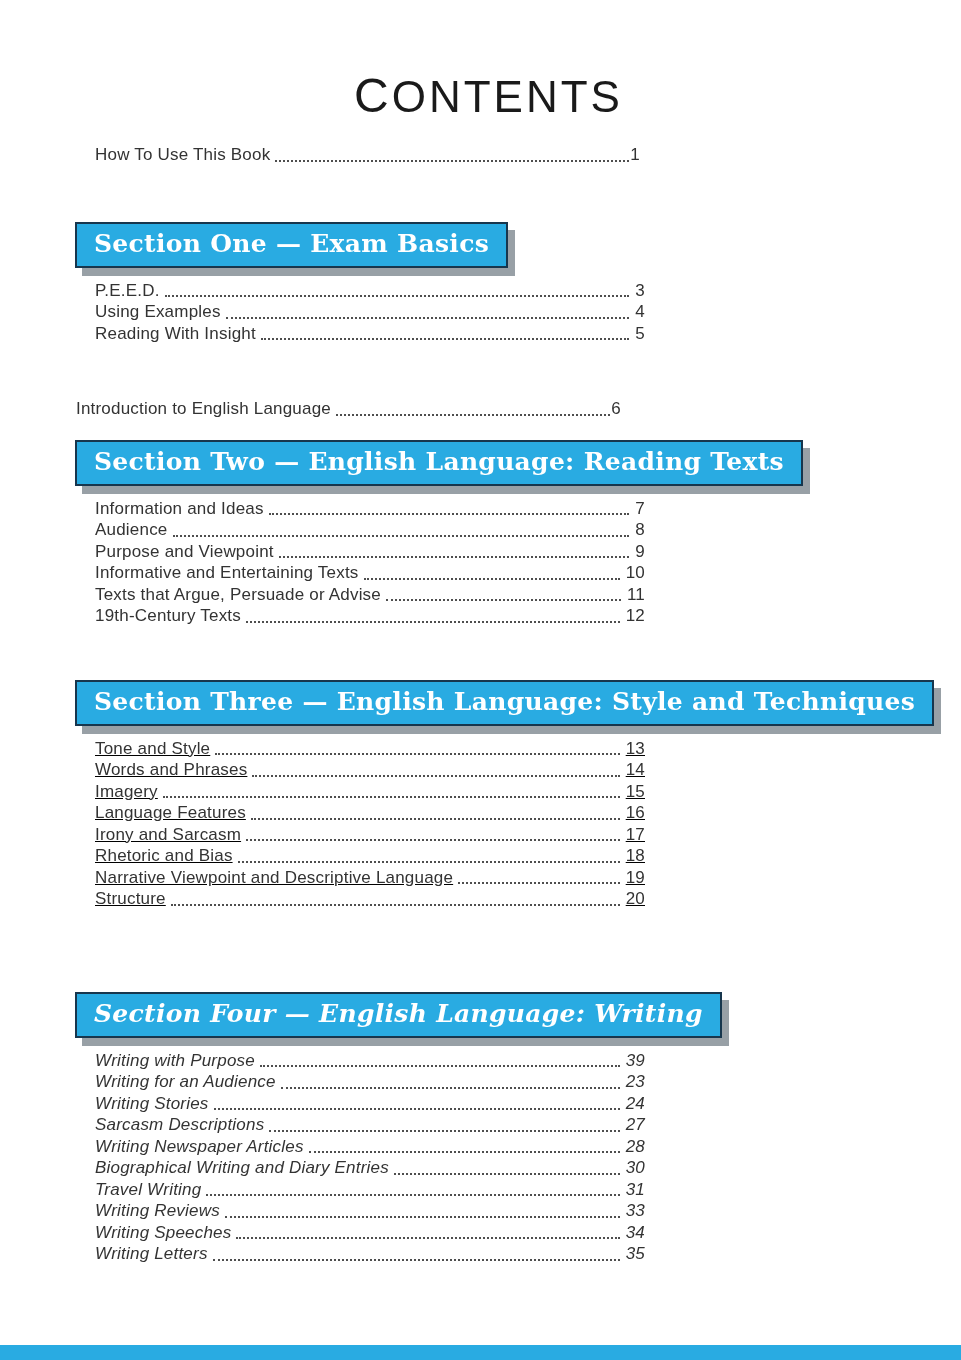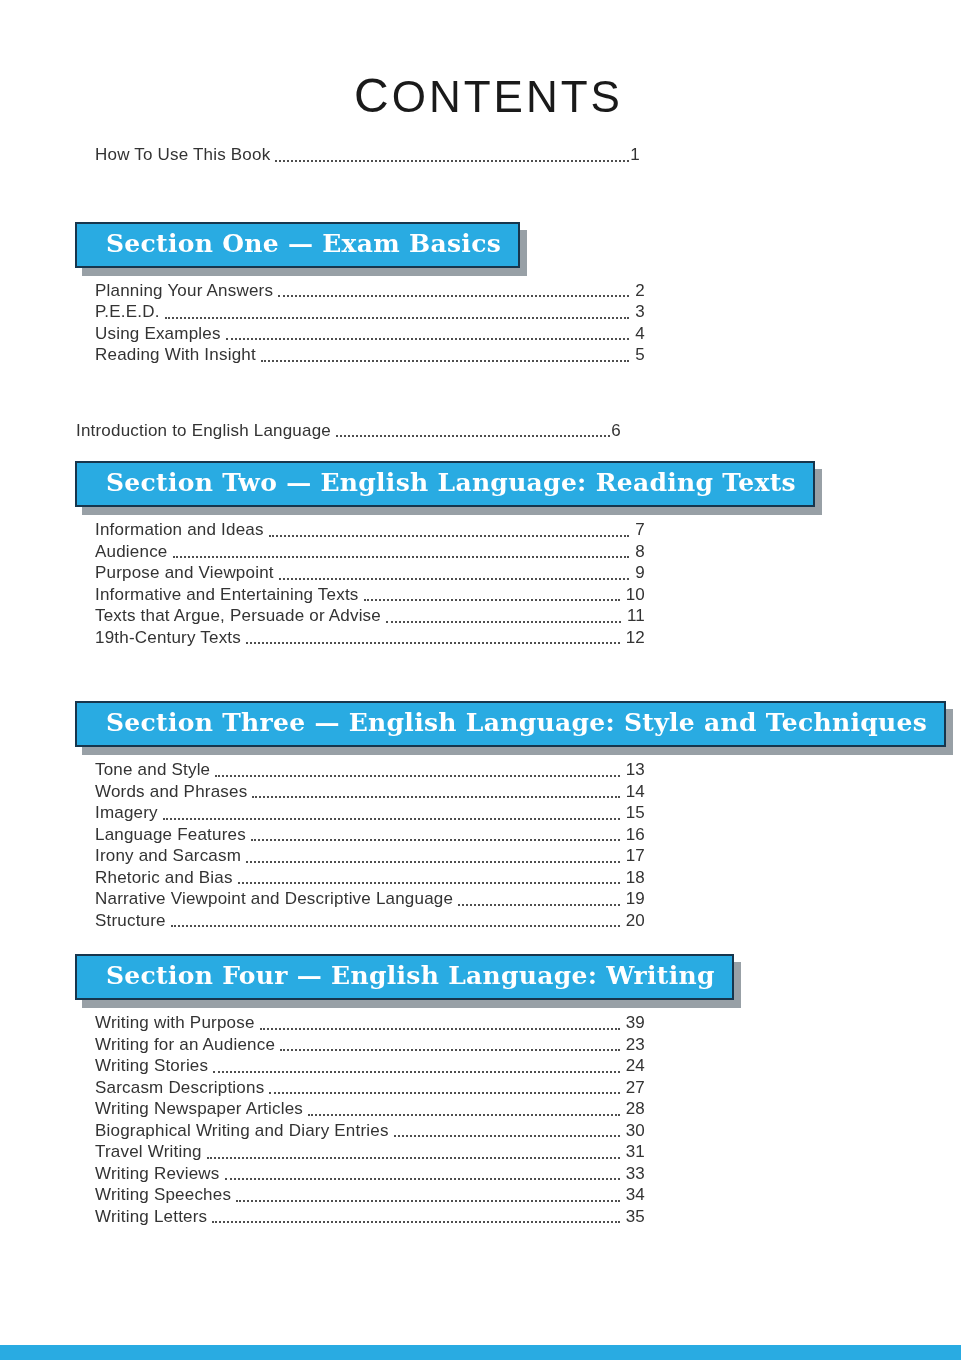--- a/index.html
+++ b/index.html
@@ -47,30 +47,30 @@
   .toc-row.standalone { width: 545px; }
   .toc-row.standalone .pagenum { padding-left: 1px; }
 
   .top-entry   { margin: 24px 0 0 95px; }
   .intro-entry { margin: 54px 0 0 76px; }
 
   
   .toc-section { display: block; }
   .toc-section.s0 { margin-top: 56px; }
   .toc-section.s1 { margin-top: 20px; }
-  .toc-section.s2 { margin-top: 53px; }
-  .toc-section.s3 { margin-top: 23px; }
+  .toc-section.s2 { margin-top: 53px; text-decoration: underline; }
+  .toc-section.s3 { margin-top: 82px; font-style: italic; }
 
   .banner {
     display: inline-block;
     margin-left: 75px;
     background: var(--blue, #29abe2);
     border: 2px solid var(--banner-border, #17364d);
     box-shadow: 7px 8px 0 var(--banner-shadow, #98a0a6);
-    padding: 5px 17px 8px 29px;
+    padding: 5px 17px 8px 17px;
   }
   .banner-text {
     font-family: "DejaVu Serif", serif;
     font-weight: bold;
     color: #ffffff;
     font-size: 25px;
     letter-spacing: 0.3px;
     white-space: nowrap;
   }
   .entries { margin: 12px 0 0 95px; }
@@ -96,25 +96,20 @@
     <span class="pagenum">1</span>
   </div>
 
   <section class="toc-section s0">
   <div class="banner-wrap">
     <div class="banner">
       <span class="banner-text">Section One — Exam Basics</span>
     </div>
   </div>
   <div class="entries">
-  <div class="toc-row">
-    <span class="label">Planning Your Answers</span>
-    <span class="dots"></span>
-    <span class="pagenum">2</span>
-  </div>
 
   <div class="toc-row">
     <span class="label">P.E.E.D.</span>
     <span class="dots"></span>
     <span class="pagenum">3</span>
   </div>
 
   <div class="toc-row">
     <span class="label">Using Examples</span>
     <span class="dots"></span>

